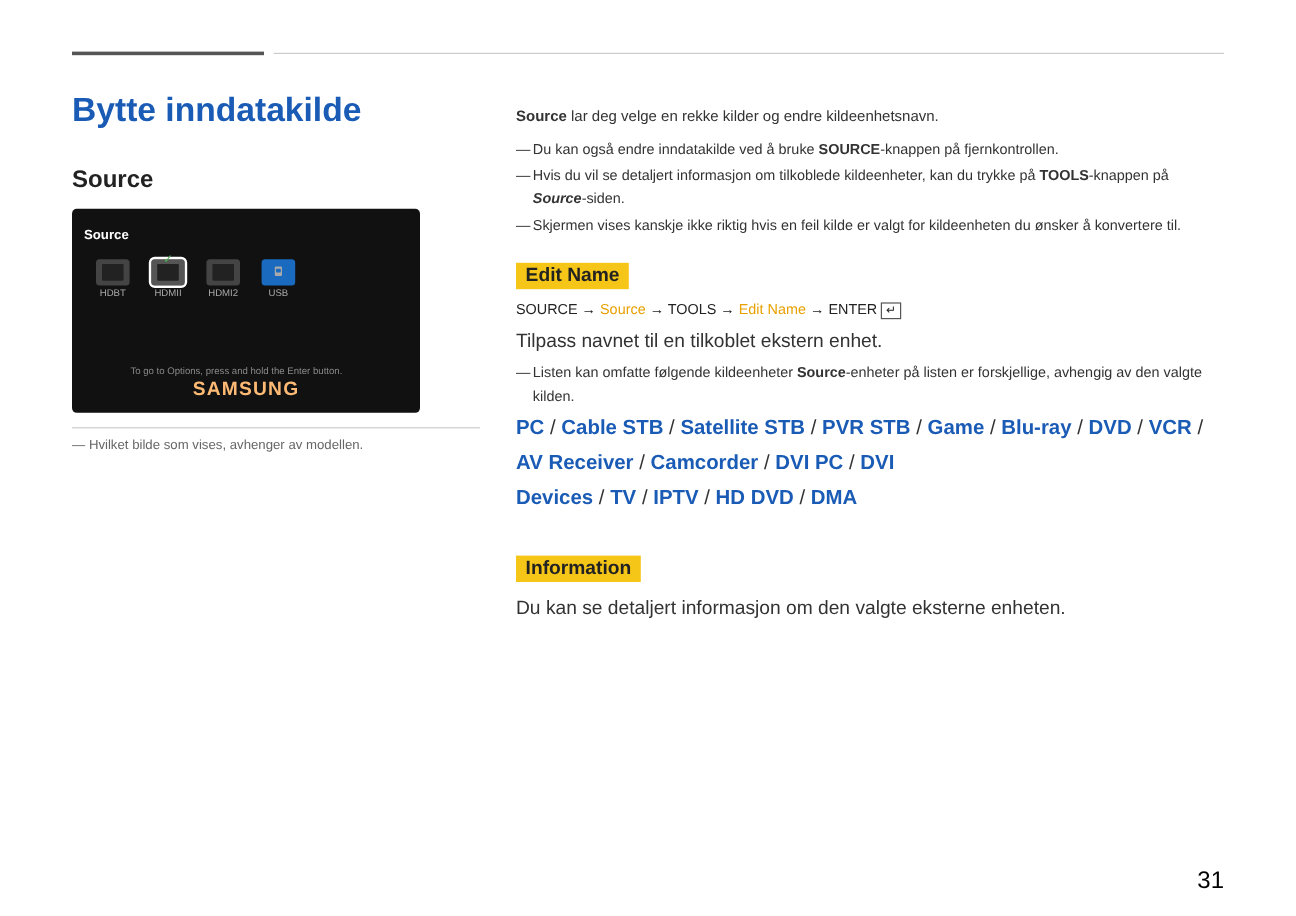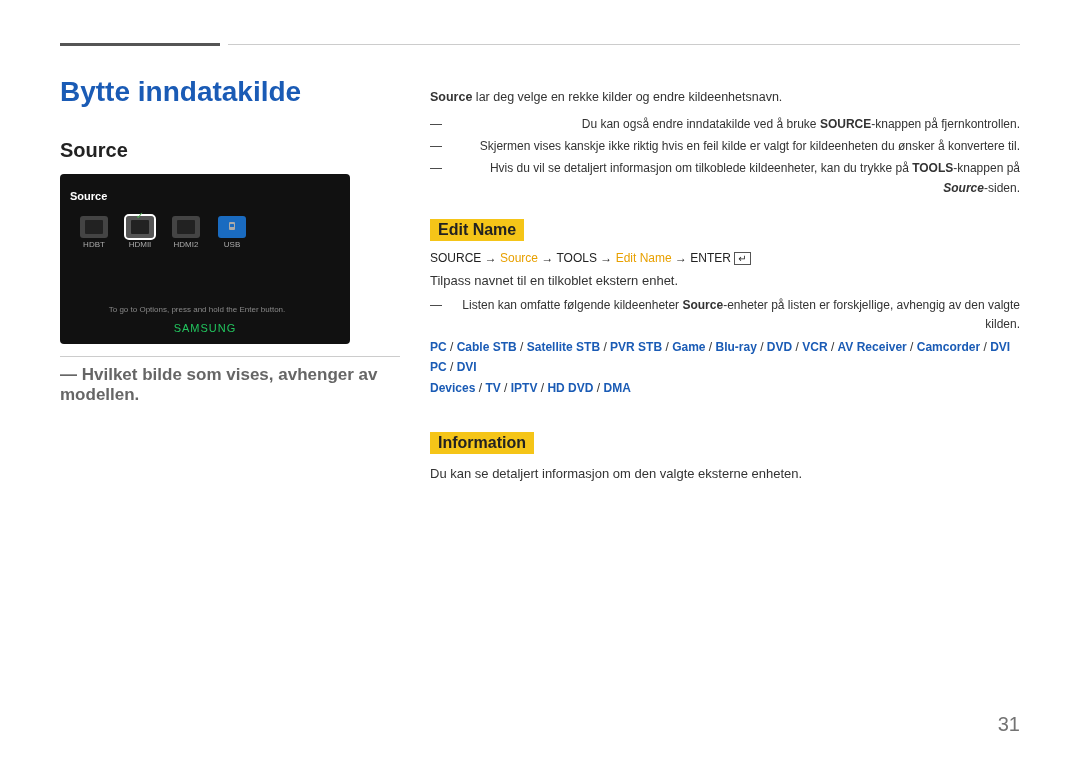--- a/index.html
+++ b/index.html
@@ -173,38 +173,37 @@
       text-align: center;
       color: #888;
       font-size: 8px;
     }
 
     .tv-samsung-logo {
       position: absolute;
       bottom: 10px;
       left: 50%;
       transform: translateX(-50%);
-      color: #22c55e;
-      font-size: 11px;
-      font-weight: normal;
+      color: #fdba74;
+      font-size: 16px;
+      font-weight: bold;
       letter-spacing: 1px;
     }
 
     .separator-line {
       width: 100%;
       height: 1px;
       background: #ccc;
       margin: 8px 0;
     }
 
     .footnote {
-      font-size: 17px;
+      font-size: 11px;
       color: #666;
       margin-top: 6px;
-      font-weight: bold;
     }
     .footnote::before {
       content: '— ';
     }
 
     
     .right-col {
       position: absolute;
       top: 72px;
       left: 430px;
@@ -220,21 +219,20 @@
       line-height: 1.6;
       margin-bottom: 8px;
     }
 
     .bullet-item {
       font-size: 12px;
       line-height: 1.6;
       padding-left: 14px;
       margin-bottom: 3px;
       position: relative;
-      text-align: right;
     }
     .bullet-item::before {
       content: '—';
       position: absolute;
       left: 0;
     }
 
     
     .section-highlight {
       display: inline-block;
@@ -255,44 +253,44 @@
     }
     .nav-path .orange { color: #e8a000; }
     .nav-path .enter-icon {
       display: inline-block;
       border: 1px solid #555;
       padding: 0 3px;
       font-size: 10px;
     }
 
     .section-text {
-      font-size: 13px;
+      font-size: 16px;
       line-height: 1.6;
       margin-bottom: 4px;
     }
 
     .devices-list {
-      font-size: 12px;
+      font-size: 17px;
       line-height: 1.7;
       color: #1a5bb5;
     }
     .devices-list .slash { color: #333; }
 
     
     .info-section {
       margin-top: 16px;
     }
 
     
     .page-number {
       position: absolute;
-      bottom: 42px;
+      bottom: 32px;
       right: 60px;
       font-size: 20px;
-      color: #737373;
+      color: #000000;
     }
   </style>
 </head>
 <body>
 
 <div class="page-container">
 
   <div class="top-lines">
     <div class="line-dark"></div>
     <div class="line-light"></div>
@@ -357,24 +355,24 @@
   <div class="right-col">
 
     <p class="intro-text">
       <span class="intro-bold">Source</span><span> lar deg velge en rekke kilder og endre kildeenhetsnavn.</span>
     </p>
 
     <div class="bullet-item">
       Du kan også endre inndatakilde ved å bruke <strong>SOURCE</strong>-knappen på fjernkontrollen.
     </div>
     <div class="bullet-item">
+      Hvis du vil se detaljert informasjon om tilkoblede kildeenheter, kan du trykke på <strong>TOOLS</strong>-knappen på <strong><em>Source</em></strong>-siden.
+    </div>
+    <div class="bullet-item">
       Skjermen vises kanskje ikke riktig hvis en feil kilde er valgt for kildeenheten du ønsker å konvertere til.
-    </div>
-    <div class="bullet-item">
-      Hvis du vil se detaljert informasjon om tilkoblede kildeenheter, kan du trykke på <strong>TOOLS</strong>-knappen på <strong><em>Source</em></strong>-siden.
     </div>
 
     <div>
       <div class="section-highlight">Edit Name</div>
 
       <div class="nav-path">
         SOURCE → <span class="orange">Source</span> → TOOLS → <span class="orange">Edit Name</span> → ENTER <span class="enter-icon">↵</span>
       </div>
 
       <p class="section-text">Tilpass navnet til en tilkoblet ekstern enhet.</p>

